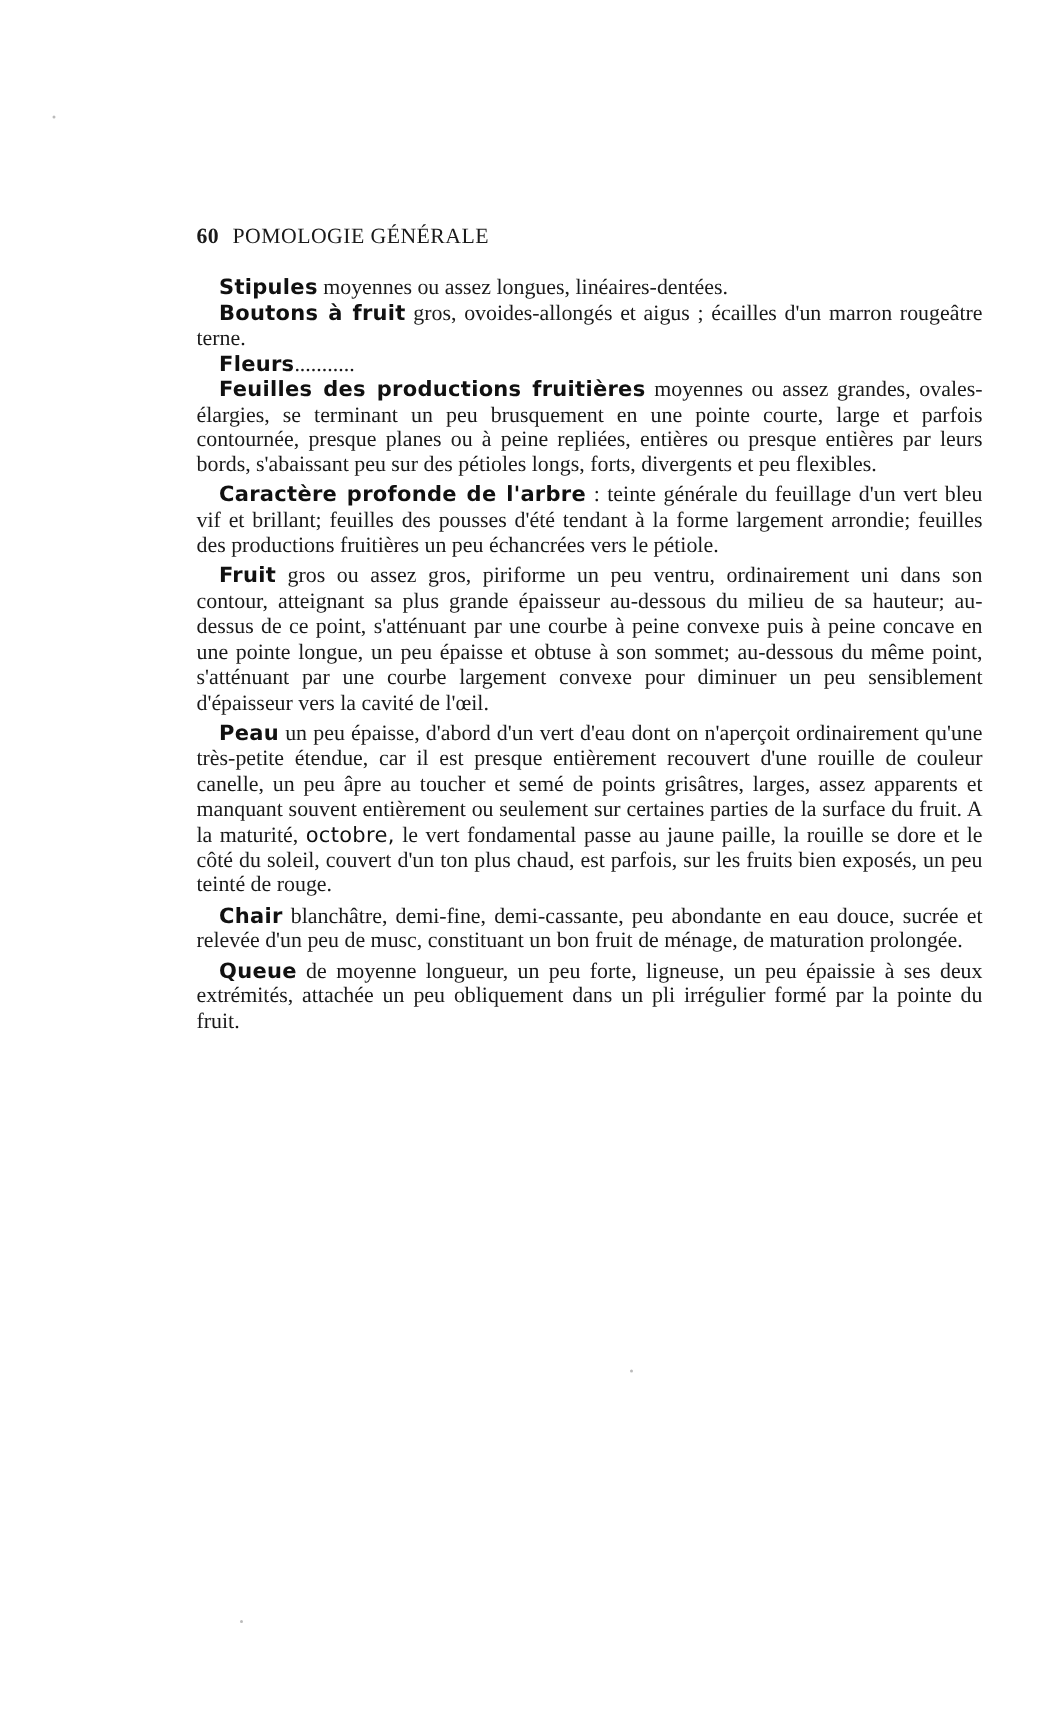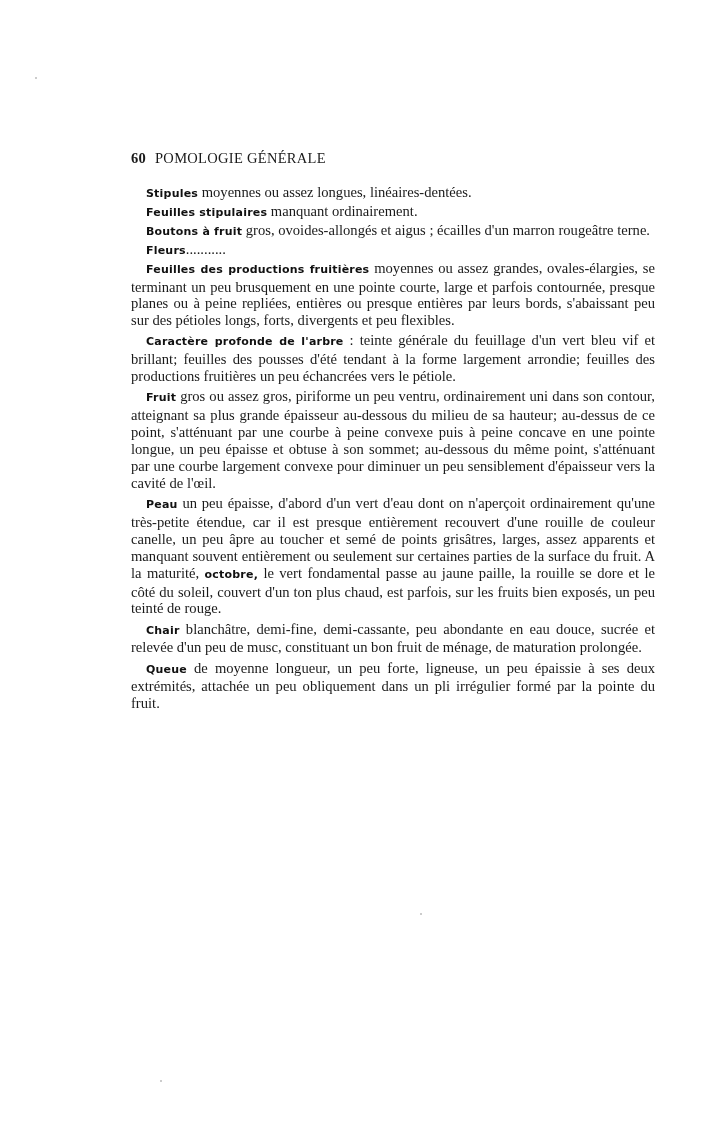--- a/index.html
+++ b/index.html
@@ -56,26 +56,26 @@
       text-align: justify;
     }
     .para {
       margin: 0 0 3.2px 0;
       text-indent: 15px;
     }
     .para.tight { margin-bottom: 0; }
     .term {
       font-family: "DejaVu Sans", "Liberation Sans", sans-serif;
       font-weight: bold;
-      font-size: 11px;
+      font-size: 14px;
       letter-spacing: 0.2px;
       color: #111;
     }
     .bold-inline {
-      font-weight: bold;
+      font-weight: normal;
     }
     .speck {
       position: absolute;
       background: #bbb;
       border-radius: 50%;
     }
   </style>
 </head>
 <body>
 
@@ -85,23 +85,20 @@
     <span class="page-number">60</span>
     <span class="running-title">POMOLOGIE GÉNÉRALE</span>
   </div>
 
   <div class="text-block">
 
     <p class="para tight">
       <span class="term">Stipules</span><span> moyennes ou assez longues, linéaires-dentées.</span>
     </p>
 
-    <p class="para tight">
-      <span class="term">Feuilles stipulaires</span><span> manquant ordinairement.</span>
-    </p>
 
     <p class="para tight">
       <span class="term">Boutons à fruit</span><span> gros, ovoides-allongés et aigus ; écailles d'un marron rougeâtre terne.</span>
     </p>
 
     <p class="para tight">
       <span class="term">Fleurs</span><span>...........</span>
     </p>
 
     <p class="para">

